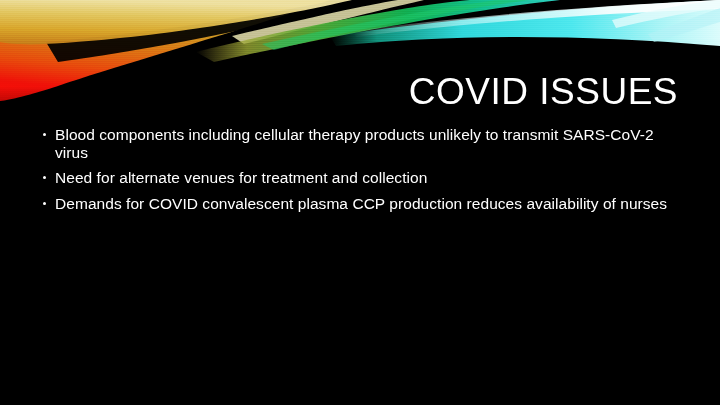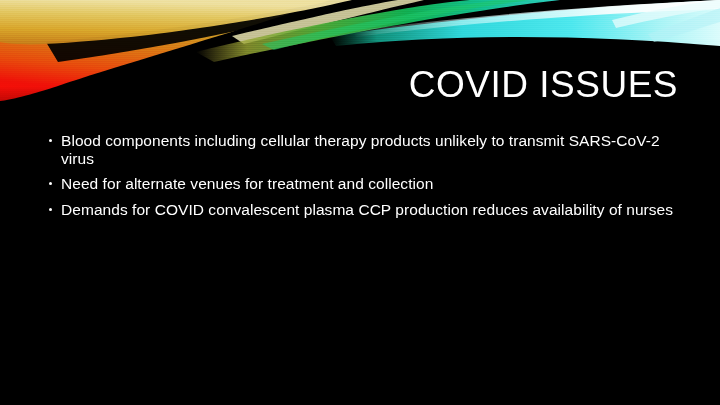--- a/index.html
+++ b/index.html
@@ -49,40 +49,40 @@
       rgba(0,0,0,0.05) 2px
     );
     mix-blend-mode: overlay;
     pointer-events: none;
   }
 
   
   .title {
     position: absolute;
     right: 42px;
-    top: 65px;
+    top: 72px;
     margin: 0;
     color: #ffffff;
     font-family: "Liberation Sans", sans-serif;
     font-size: 37px;
     font-weight: 300;
     letter-spacing: 0.5px;
     line-height: 1.08;
     text-transform: uppercase;
     text-align: right;
     white-space: nowrap;
   }
 
   
   .body-list {
     position: absolute;
     left: 40px;
     top: 126px;
     width: 630px;
-    margin: 6px;
+    margin: 0;
     padding: 0;
     list-style: none;
   }
 
   .bullet-item {
     position: relative;
     margin: 0 0 8px 0;
     padding-left: 15px;
     color: #ffffff;
     font-family: "Liberation Sans", sans-serif;

